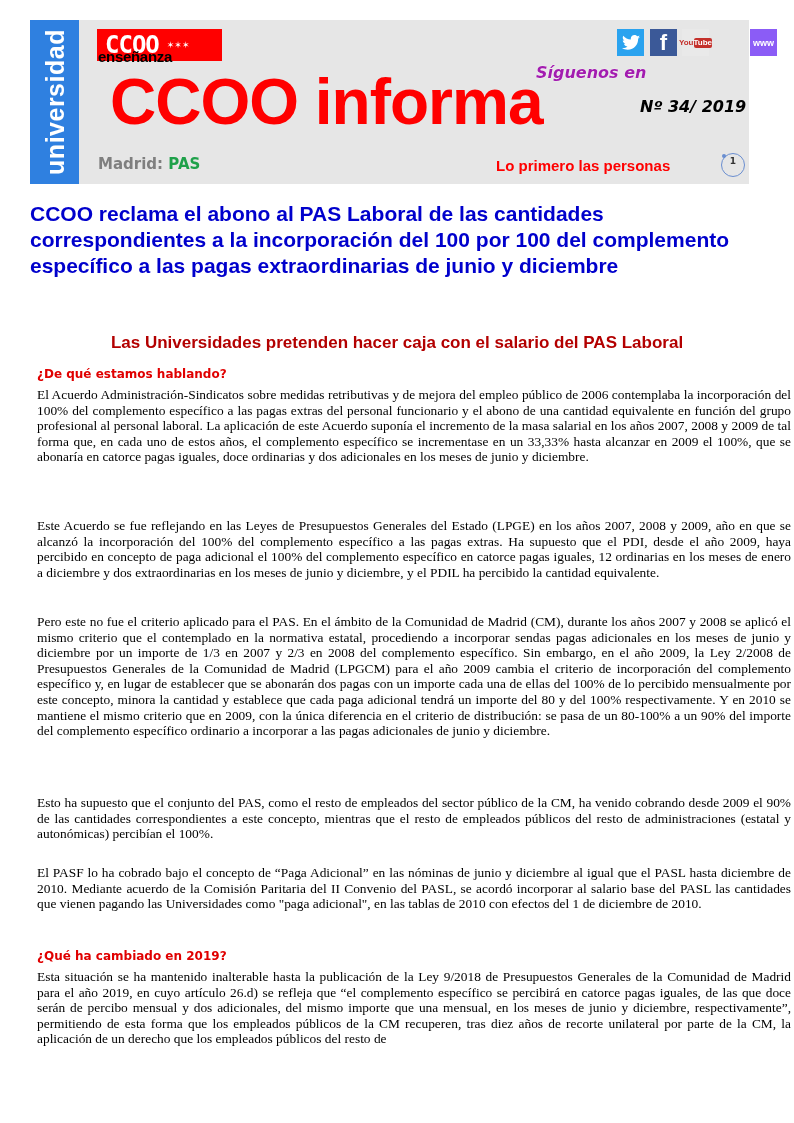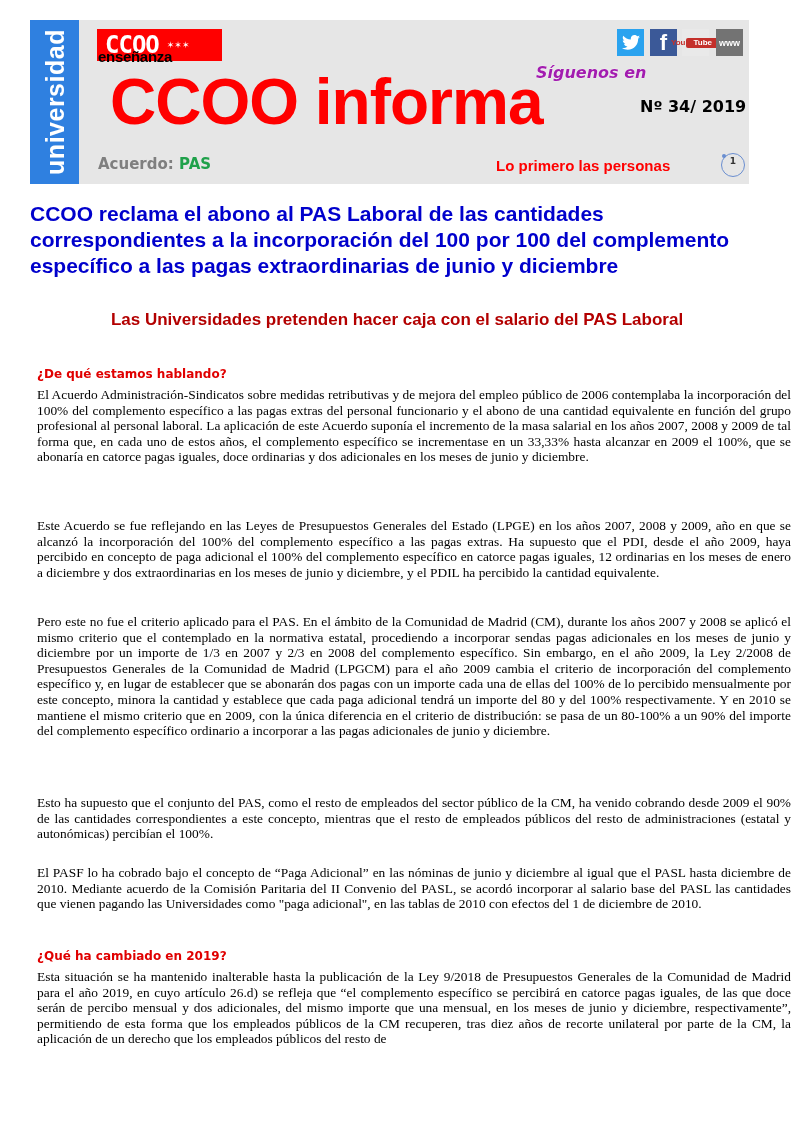--- a/index.html
+++ b/index.html
@@ -9,39 +9,39 @@
   
   .banner { position: absolute; left: 30px; top: 20px; width: 719px; height: 164px; background: #e6e6e6; }
   .side-tab { position: absolute; left: 0; top: 0; width: 49px; height: 164px; background: #2f80e0; }
   .side-tab span { position: absolute; left: 50%; top: 50%; transform: translate(-50%,-50%) rotate(-90deg);
     color: #fff; font-weight: bold; font-size: 25px; font-family: "Liberation Sans", sans-serif; letter-spacing: 0.5px; white-space: nowrap; }
   .logo-box { position: absolute; left: 67px; top: 9px; width: 125px; height: 32px; background: #ff0000; display: flex; align-items: center; padding-left: 8px; }
   .logo-box .ccoo-letters { color: #fff; font-family: "DejaVu Sans Mono", monospace; font-weight: bold; font-size: 24px; letter-spacing: -1px; line-height: 1; }
   .logo-box .stars { color: #fff; font-size: 9px; margin-left: 8px; line-height: 1; }
   .ensenanza { position: absolute; left: 68px; top: 28px; font-family: "Liberation Sans", sans-serif; font-weight: bold; font-size: 15px; color: #000; letter-spacing: -0.3px; }
   .masthead { position: absolute; left: 80px; top: 50px; font-family: "Liberation Sans", sans-serif; font-weight: 900; font-weight: bold; font-size: 64px; color: #ff0000; letter-spacing: -1px; line-height: 1; }
-  .issue { position: absolute; left: 610px; top: 77px; font-family: "DejaVu Sans", sans-serif; font-weight: bold; font-size: 16px; color: #000; }
+  .issue { position: absolute; left: 610px; top: 77px; font-family: "DejaVu Sans", sans-serif; font-weight: bold; font-size: 16px; color: #000; font-style: italic; }
   .siguenos { position: absolute; left: 506px; top: 43px; font-family: "DejaVu Sans", sans-serif; font-weight: bold; font-style: italic; font-size: 16px; color: #a21caf;
     text-shadow: 0 0 1px #fff, 0 0 1px #fff; }
   .social { position: absolute; top: 9px; width: 27px; height: 27px; display: flex; align-items: center; justify-content: center; font-family: "Liberation Sans", sans-serif; font-weight: bold; }
   .tw { left: 587px; background: #2aa3ef; color: #fff; font-size: 17px; }
   .fb { left: 620px; background: #3b5998; color: #fff; font-size: 22px; }
   .yt { left: 652px; background: #e9e9e9; color: #c4302b; font-size: 8px; line-height: 1; }
-  .yt .tube { background: #c4302b; color: #fff; padding: 1px 8px; border-radius: 2px; margin-top: 1px; }
-  .www { left: 686px; background: #737373; color: #fff; font-size: 9px; }
+  .yt .tube { background: #c4302b; color: #fff; padding: 1px 0; border-radius: 2px; margin-top: 1px; }
+  .www { left: 720px; background: #8b5cf6; color: #fff; font-size: 9px; }
   .sector { position: absolute; left: 68px; top: 135px; font-family: "DejaVu Sans", sans-serif; font-weight: bold; font-size: 15px; color: #7f7f7f; }
   .sector .pas { color: #1fa14a; }
   .lema { position: absolute; left: 442px; top: 137px; font-family: "Liberation Sans", sans-serif; font-weight: bold; font-size: 15px; color: #ff0000; margin-left: 24px; }
   .note-marker { position: absolute; left: 691px; top: 133px; width: 24px; height: 24px; border: 1px solid #6a8ed0; border-radius: 50%;
     font-family: "DejaVu Sans", sans-serif; font-size: 9px; font-weight: bold; color: #333; display: flex; align-items: center; justify-content: center; padding-bottom: 8px; }
   .note-marker::before { content: ""; position: absolute; left: 0; top: 0; width: 4px; height: 4px; background: #6a8ed0; border-radius: 50%; }
 
   
   .headline { position: absolute; left: 30px; top: 201px; width: 734px; color: #0000cc; font-family: "Liberation Sans", sans-serif; font-weight: bold; font-size: 21px; line-height: 26px; }
-  .subhead { position: absolute; left: 30px; top: 310px; width: 734px; text-align: center; color: #b30000; font-family: "Liberation Sans", sans-serif; font-weight: bold; font-size: 17px; }
+  .subhead { position: absolute; left: 30px; top: 333px; width: 734px; text-align: center; color: #b30000; font-family: "Liberation Sans", sans-serif; font-weight: bold; font-size: 17px; }
 
   
   .section-title { position: absolute; left: 37px; color: #e00000; font-family: "DejaVu Sans", sans-serif; font-weight: bold; font-size: 12px; }
   .para { position: absolute; left: 37px; width: 754px; font-family: Liberation Serif, serif; font-size: 13.4px; line-height: 15.6px; color: #000; text-align: justify; }
 </style>
 </head>
 <body>
 
 <div class="banner">
   <div class="side-tab">
@@ -66,21 +66,21 @@
   </div>
   <div class="social yt">
     <span>You</span>
     <span class="tube">Tube</span>
   </div>
   <div class="social www">
     <span>www</span>
   </div>
 
   <div class="sector">
-    <span>Acuerdo:</span>
+    <span>Madrid:</span>
     <span class="pas">PAS</span>
   </div>
   <div class="note-marker">1</div>
   <div class="lema">Lo primero las personas</div>
 </div>
 
 <h1 class="headline">CCOO reclama el abono al PAS Laboral de las cantidades correspondientes a la incorporación del 100 por 100 del complemento específico a las pagas extraordinarias de junio y diciembre</h1>
 <h2 class="subhead">Las Universidades pretenden hacer caja con el salario del PAS Laboral</h2>
 
 <div class="section-title" style="top:367px;">¿De qué estamos hablando?</div>

